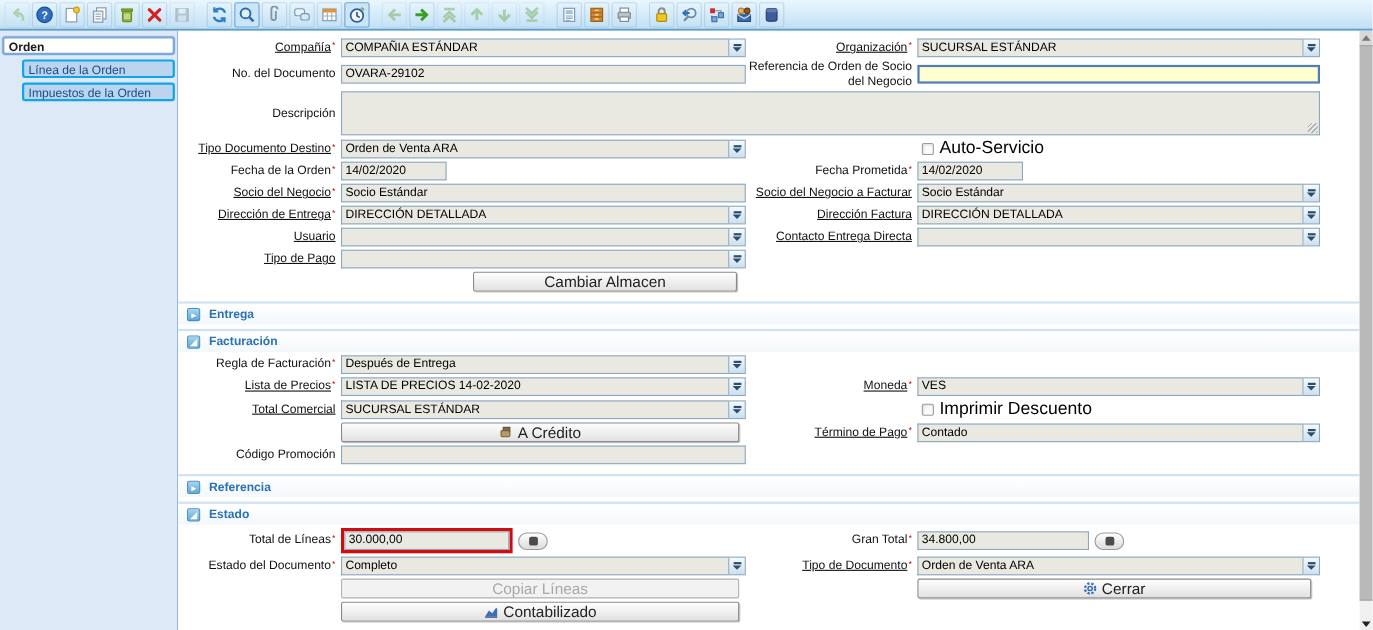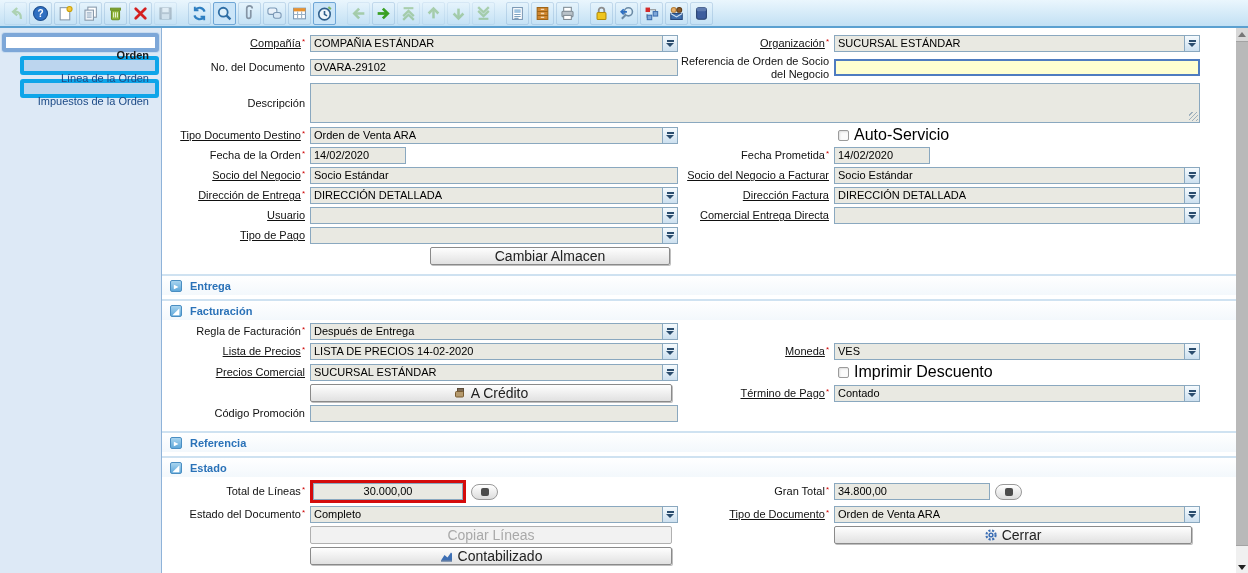--- a/index.html
+++ b/index.html
@@ -12,22 +12,22 @@
   .tbtn { width:23px; height:23px; display:flex; align-items:center; justify-content:center;
           border:1px solid rgba(130,170,205,.35); border-radius:2px; margin:0 1px; cursor:pointer; background:transparent; }
   .tbtn.pressed { background:#cbe5f8; border-color:#6fa6d6; }
   .tbtn.disabled { opacity:.45; cursor:default; }
   .tbtn.gap { margin-left:10px; }
   .ticon { display:flex; }
 
   
   .bodyrow { display:flex; height:545px; }
   .sidebar { width:162px; background:#dde9f6; border-right:1px solid #8fb3d9; padding-top:5px; }
-  .tab { height:17px; line-height:15px; font-size:11px; text-align:right; padding:11px 6px 0 4px;
-         border:4px solid #0ea5e9; border-radius:3px; margin:0 2px 4px 20px; background:#bcd5ee; color:#1c4a86; cursor:pointer; }
+  .tab { height:17px; line-height:15px; font-size:11px; text-align:left; padding:1px 6px 0 4px;
+         border:2px solid #0ea5e9; border-radius:3px; margin:0 2px 4px 20px; background:#bcd5ee; color:#1c4a86; cursor:pointer; }
   .tab.active { background:#fff; color:#1a1a1a; font-weight:bold; margin-left:2px; border-color:#7da7d8;
                 box-shadow:0 0 0 1px #c8dcf0; }
 
   .main { width:1074px; position:relative; overflow:hidden; background:#fff; padding-top:4px; }
 
   
   .row { display:grid; grid-template-columns:146px 368px 152px 366px; column-gap:2px; align-items:center; margin-top:3px; }
   .lbl { font-size:11px; text-align:right; padding-right:3px; color:#111; line-height:1.15; }
   .lnk { text-decoration:underline; cursor:pointer; }
   .star { color:#c00; font-size:8px; vertical-align:top; margin-left:1px; }
@@ -50,21 +50,21 @@
   .btn { height:18px; background:linear-gradient(#fefefe,#e1e1e1); border:1px solid #8a8a8a; border-radius:2px;
          box-shadow:1px 1px 0 rgba(0,0,0,.25); font-size:14px; display:flex; align-items:center; justify-content:center;
          gap:5px; cursor:pointer; color:#222; }
   .btn.disabled { color:#a9a9a9; background:#f2f2f2; box-shadow:none; border-color:#b0b0b0; cursor:default; }
 
   .cbrow { display:flex; align-items:center; gap:5px; font-size:16px; padding-left:4px; }
   .cb { width:11px; height:11px; background:#fbfbfb; border:1px solid #9b9b9b; border-radius:2px;
         box-shadow:inset 1px 1px 2px #ddd; cursor:pointer; flex:0 0 auto; }
 
   .amt { display:flex; align-items:center; gap:5px; }
-  .hl { border:3px solid #d40b0b; display:flex;text-align:center; }
+  .hl { border:3px solid #d40b0b; display:flex; }
   .calcbtn { width:27px; height:16px; border:1px solid #999; border-radius:8px;
              background:linear-gradient(#fff,#dcdcdc); display:flex; align-items:center; justify-content:center; cursor:pointer; }
   .calcbtn i { width:8px; height:8px; background:#4c4c4c; border-radius:2px; display:block; }
 
   
   .sect { border-top:2px solid #cfe2f1; background:linear-gradient(#ffffff,#f3f8fc); height:21px;
           display:flex; align-items:center; gap:8px; padding-left:8px; margin-top:4px;
           color:#2a72b8; font-weight:bold; font-size:11px; cursor:pointer; }
   .sect.mt8 { margin-top:9px; }
   .sicon { width:12px; height:12px; border-radius:2px; background:linear-gradient(#a8d4ef,#5fa8da);
@@ -399,21 +399,21 @@
           <div class="dd"></div>
         </div>
       </div>
 
       <div class="row">
         <div class="lbl"><span class="lnk">Usuario</span></div>
         <div class="combo">
           <div class="inp"></div>
           <div class="dd"></div>
         </div>
-        <div class="lbl"><span class="lnk">Comercial Entrega Directa</span></div>
+        <div class="lbl"><span class="lnk">Contacto Entrega Directa</span></div>
         <div class="combo">
           <div class="inp"></div>
           <div class="dd"></div>
         </div>
       </div>
 
       <div class="row">
         <div class="lbl"><span class="lnk">Tipo de Pago</span></div>
         <div class="combo">
           <div class="inp"></div>
@@ -450,21 +450,21 @@
           <div class="dd"></div>
         </div>
         <div class="lbl"><span class="lnk">Moneda</span><span class="star">*</span></div>
         <div class="combo">
           <div class="inp">VES</div>
           <div class="dd"></div>
         </div>
       </div>
 
       <div class="row">
-        <div class="lbl"><span class="lnk">Precios Comercial</span></div>
+        <div class="lbl"><span class="lnk">Total Comercial</span></div>
         <div class="combo">
           <div class="inp">SUCURSAL ESTÁNDAR</div>
           <div class="dd"></div>
         </div>
         <div class="cbrow" style="grid-column:4">
           <span class="cb"></span>
           <span>Imprimir Descuento</span>
         </div>
       </div>
 

